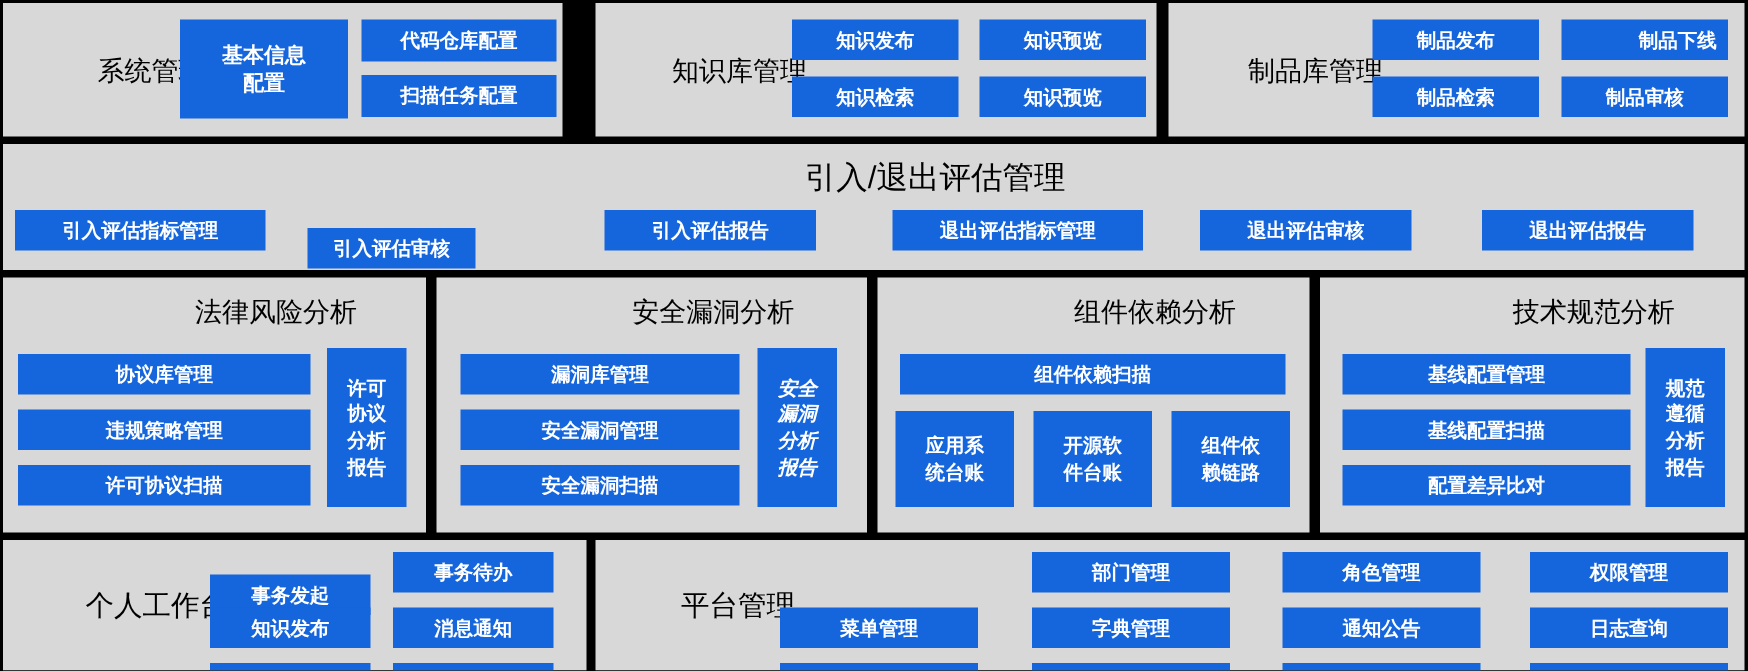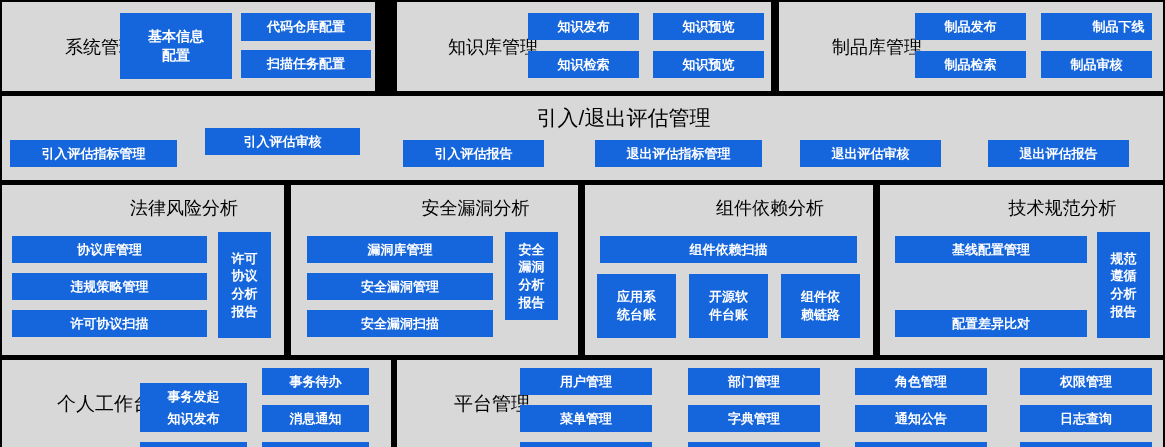--- a/index.html
+++ b/index.html
@@ -46,40 +46,40 @@
   
   #t-product { left:12px; font-size:18px; }
   #b-ppub    { left:136px; top:11px; width:111px; height:27px; }
   #b-poff    { left:262px; top:11px; width:111px; height:27px;padding-left:44px; }
   #b-psearch { left:136px; top:49px; width:111px; height:27px; }
   #b-preview { left:262px; top:49px; width:111px; height:27px; }
 
   
   #t-eval { top:8px; font-size:21px; }
   #b-e0 { left:8px;   top:44px; width:167px; height:27px; }
-  #b-e1 { left:203px; top:32px; width:155px; height:27px; }
+  #b-e1 { left:203px; top:56px; width:112px; height:27px; }
   #b-e2 { left:401px; top:44px; width:141px; height:27px; }
   #b-e3 { left:593px; top:44px; width:167px; height:27px; }
   #b-e4 { left:798px; top:44px; width:141px; height:27px; }
   #b-e5 { left:986px; top:44px; width:141px; height:27px; }
 
   
   .t-r3 { top:11px; font-size:18px; }
 
   
   #b-l0 { left:10px; top:51px;  width:195px; height:27px; }
   #b-l1 { left:10px; top:88px;  width:195px; height:27px; }
   #b-l2 { left:10px; top:125px; width:195px; height:27px; }
   #b-lrep { left:216px; top:47px; width:53px; height:106px; }
 
   
   #b-s0 { left:16px; top:51px;  width:186px; height:27px; }
   #b-s1 { left:16px; top:88px;  width:186px; height:27px; }
   #b-s2 { left:16px; top:125px; width:186px; height:27px; }
-  #b-srep { left:214px; top:47px; width:53px; height:88px; }
+  #b-srep { left:214px; top:47px; width:53px; height:106px;font-style:italic; }
 
   
   #b-cscan { left:15px; top:51px; width:257px; height:27px; }
   #b-c0 { left:12px;  top:89px; width:79px; height:64px; }
   #b-c1 { left:104px; top:89px; width:79px; height:64px; }
   #b-c2 { left:196px; top:89px; width:79px; height:64px; }
 
   
   #b-t0 { left:15px; top:51px;  width:192px; height:27px; }
   #b-t1 { left:15px; top:88px;  width:192px; height:27px; }
@@ -178,40 +178,40 @@
 统台账</div>
     <div class="btn" id="b-c1">开源软
 件台账</div>
     <div class="btn" id="b-c2">组件依
 赖链路</div>
   </div>
 
   <div class="panel" id="p-tech">
     <div class="title cc t-r3">技术规范分析</div>
     <div class="btn" id="b-t0">基线配置管理</div>
+    <div class="btn" id="b-t1">基线配置扫描</div>
     <div class="btn" id="b-t2">配置差异比对</div>
     <div class="btn" id="b-trep">规范
 遵循
 分析
 报告</div>
   </div>
 
   <div class="panel" id="p-workspace">
     <div class="title vc" id="t-ws">个人工作台</div>
     <div class="btn" id="b-w0">事务发起</div>
     <div class="btn" id="b-w1">事务待办</div>
     <div class="btn" id="b-w2">知识发布</div>
     <div class="btn" id="b-w3">消息通知</div>
     <div class="frag" id="f-w0"></div>
     <div class="frag" id="f-w1"></div>
   </div>
 
   <div class="panel" id="p-platform">
     <div class="title vc" id="t-pf">平台管理</div>
-    <div class="btn" id="b-pf0">用户管理</div>
     <div class="btn" id="b-pf1">部门管理</div>
     <div class="btn" id="b-pf2">角色管理</div>
     <div class="btn" id="b-pf3">权限管理</div>
     <div class="btn" id="b-pf4">菜单管理</div>
     <div class="btn" id="b-pf5">字典管理</div>
     <div class="btn" id="b-pf6">通知公告</div>
     <div class="btn" id="b-pf7">日志查询</div>
     <div class="frag" id="f-p0"></div>
     <div class="frag" id="f-p1"></div>
     <div class="frag" id="f-p2"></div>

